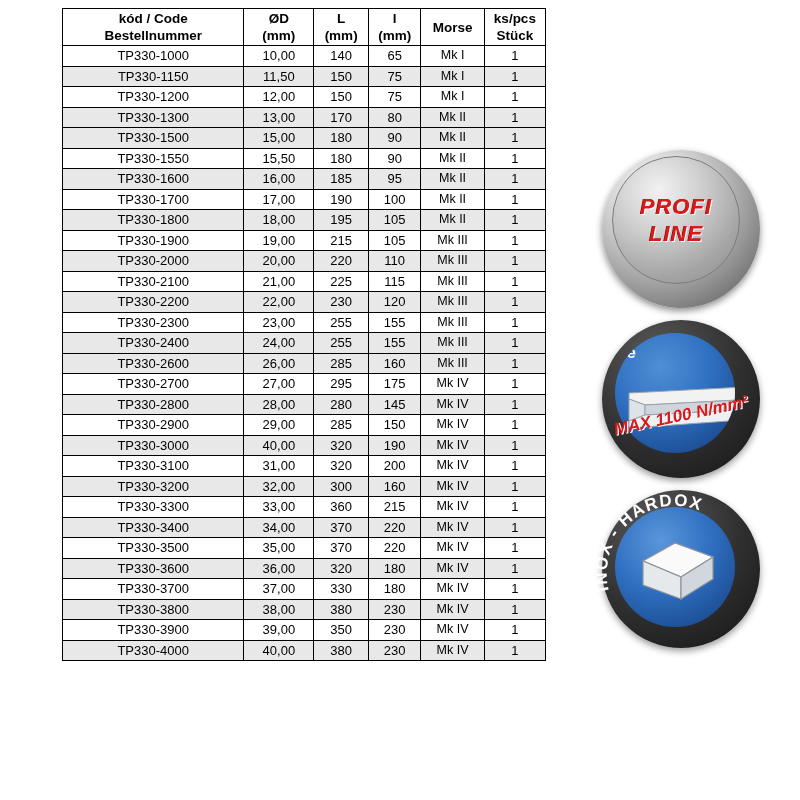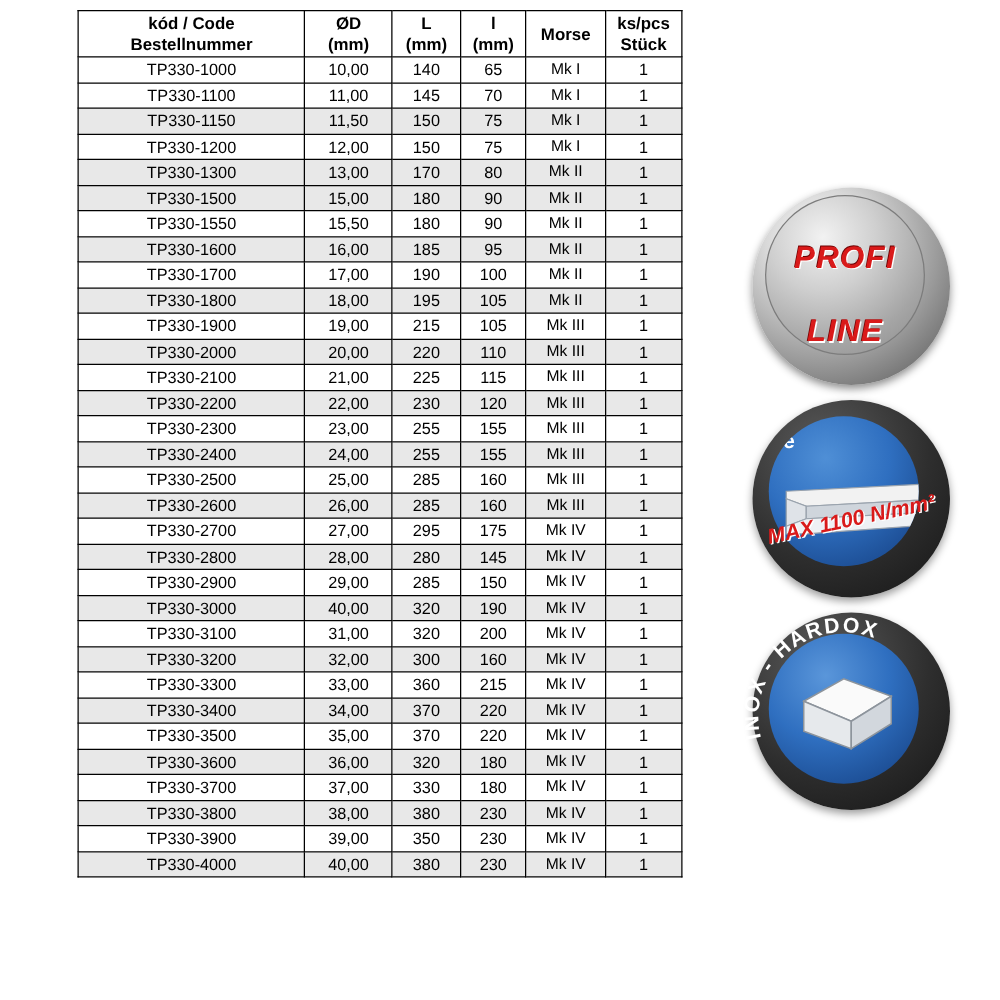--- a/index.html
+++ b/index.html
@@ -99,25 +99,24 @@
     border: 1px solid #7c7c7c;
     display: flex;
     flex-direction: column;
     align-items: center;
     justify-content: center;
   }
   .profi-text {
     color: #d91a1a;
     font-weight: bold;
     font-style: italic;
-    font-size: 25px;
+    font-size: 22px;
     letter-spacing: 1px;
     text-shadow: 1px 1px 0 #ffffff, -0.5px -0.5px 0 #6b0000;
     line-height: 27px;
-    margin-top: 32px;
   }
 
   
   .fe-outer {
     position: absolute;
     left: 6px; top: 6px;
     width: 158px; height: 158px;
     border-radius: 50%;
     background: radial-gradient(circle at 35% 25%, #5a5a5a 0%, #2e2e2e 55%, #151515 100%);
     box-shadow: 0 3px 7px rgba(0,0,0,0.4);
@@ -241,28 +240,20 @@
       </thead>
       <tbody id="spec-body">
           <tr>
             <td class="code">TP330-1000</td>
             <td>10,00</td>
             <td>140</td>
             <td>65</td>
             <td class="morse">Mk I</td>
             <td>1</td>
           </tr>
-          <tr>
-            <td class="code">TP330-1100</td>
-            <td>11,00</td>
-            <td>145</td>
-            <td>70</td>
-            <td class="morse">Mk I</td>
-            <td>1</td>
-          </tr>
           <tr class="alt">
             <td class="code">TP330-1150</td>
             <td>11,50</td>
             <td>150</td>
             <td>75</td>
             <td class="morse">Mk I</td>
             <td>1</td>
           </tr>
           <tr>
             <td class="code">TP330-1200</td>
@@ -358,28 +349,20 @@
             <td>255</td>
             <td>155</td>
             <td class="morse">Mk III</td>
             <td>1</td>
           </tr>
           <tr class="alt">
             <td class="code">TP330-2400</td>
             <td>24,00</td>
             <td>255</td>
             <td>155</td>
-            <td class="morse">Mk III</td>
-            <td>1</td>
-          </tr>
-          <tr>
-            <td class="code">TP330-2500</td>
-            <td>25,00</td>
-            <td>285</td>
-            <td>160</td>
             <td class="morse">Mk III</td>
             <td>1</td>
           </tr>
           <tr class="alt">
             <td class="code">TP330-2600</td>
             <td>26,00</td>
             <td>285</td>
             <td>160</td>
             <td class="morse">Mk III</td>
             <td>1</td>

